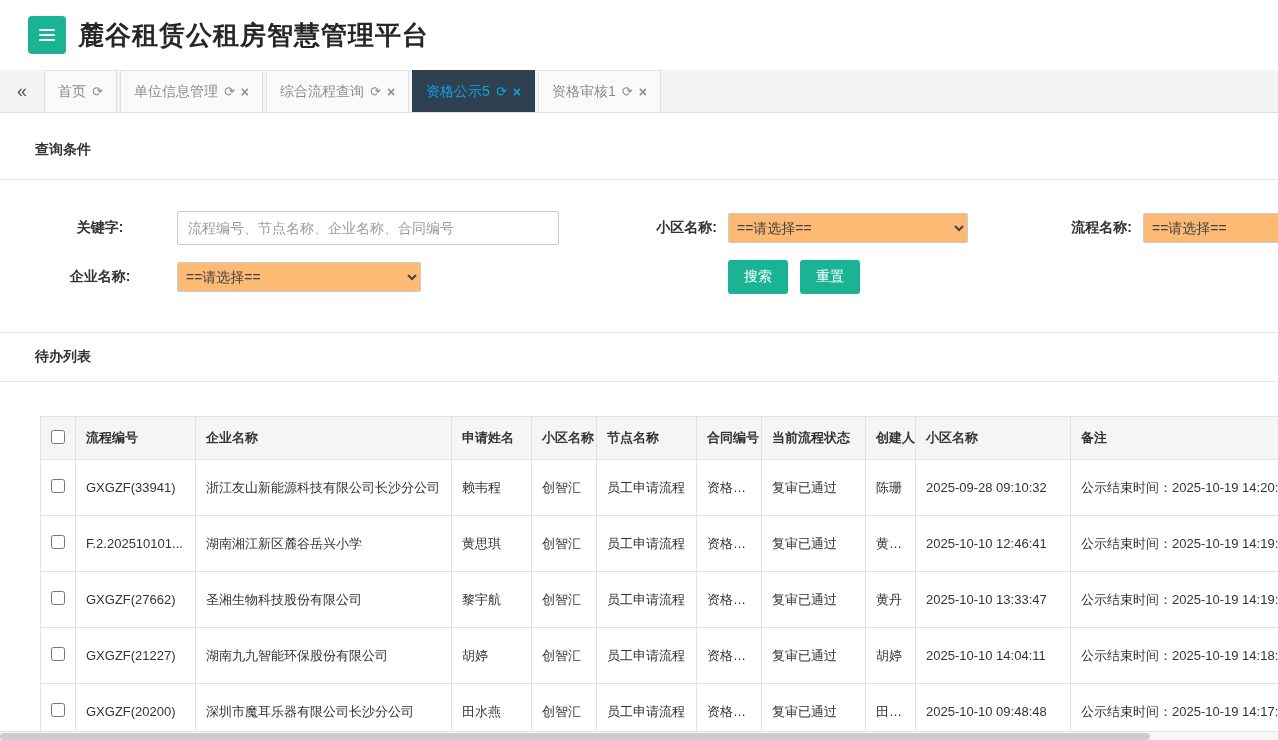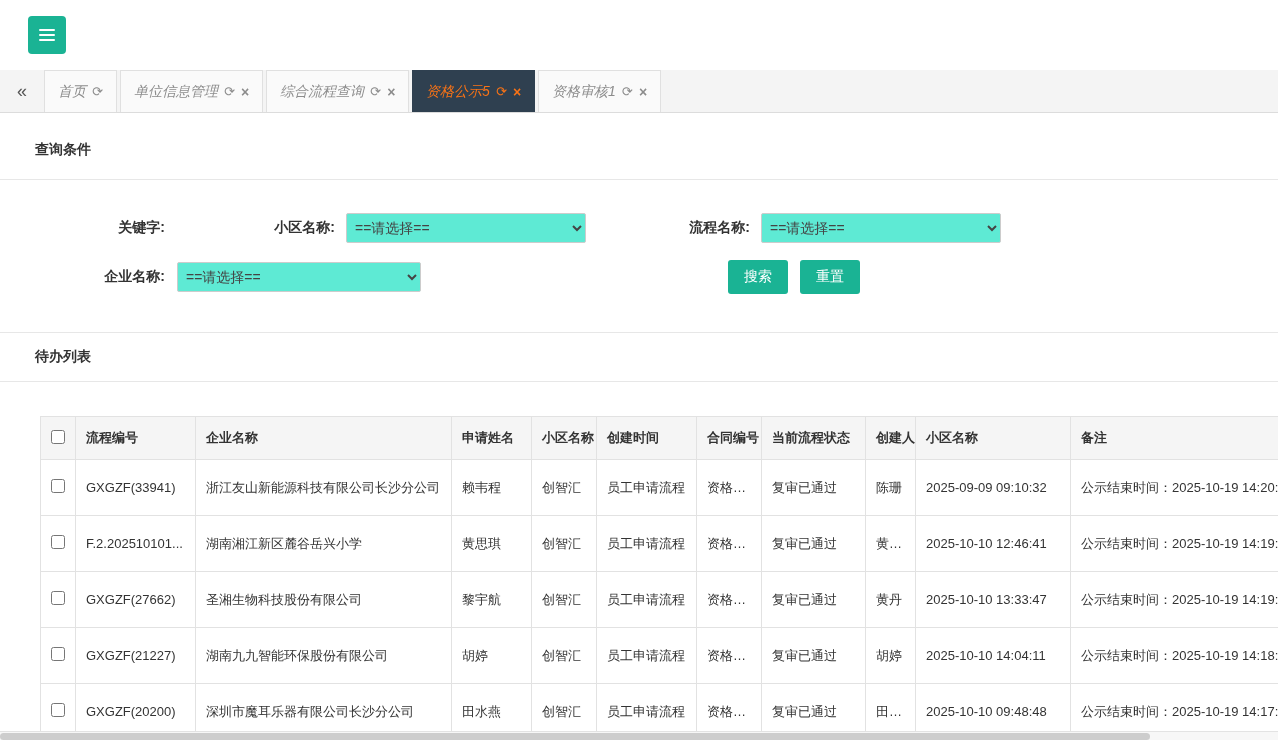--- a/index.html
+++ b/index.html
@@ -20,50 +20,50 @@
   }
   .menu-btn span { display: block; width: 16px; height: 2px; background: #fff; border-radius: 1px; }
   .topbar h1 { margin-left: 12px; font-size: 26px; font-weight: 700; color: #262626; letter-spacing: 1px; }
 
   
   .tabbar { height: 43px; background: #f4f4f4; border-bottom: 1px solid #dcdcdc; display: flex; align-items: stretch; }
   .tab-collapse { width: 44px; display: flex; align-items: center; justify-content: center; color: #555; font-size: 18px; cursor: pointer; }
   .tab {
     display: flex; align-items: center; gap: 6px; padding: 0 13px;
     background: #fafafa; border: 1px solid #e0e0e0; border-bottom: none;
-    color: #8c8c8c; font-size: 14px; cursor: pointer; margin-right: 3px; white-space: nowrap; font-style: italic;
+    color: #8c8c8c; font-size: 14px; cursor: pointer; margin-right: 3px; white-space: nowrap;
   }
   .tab .ticon { font-size: 13px; }
   .tab .tclose { font-weight: 700; font-size: 14px; }
-  .tab.active { background: var(--tab-active-bg, #2f4050); border-color: var(--tab-active-bg, #2f4050); color: #f97316; justify-content: center; }
+  .tab.active { background: var(--tab-active-bg, #2f4050); border-color: var(--tab-active-bg, #2f4050); color: #0ea5e9; justify-content: center; }
 
   
   .section-head {
     border-bottom: 1px solid #e7e7e7; padding-left: 35px; font-weight: 700; font-size: 14px; color: #333;
     display: flex; align-items: flex-end;
   }
   .head-query { height: 67px; padding-bottom: 20px; }
   .head-todo { height: 49px; padding-bottom: 15px; }
 
   
   .query-form { padding: 31px 0 38px 35px; border-bottom: 1px solid #e7e7e7; }
   .form-row { display: flex; align-items: center; height: 34px; }
   .form-row + .form-row { margin-top: 15px; }
   .flabel { font-weight: 700; color: #333; text-align: right; flex: 0 0 auto; }
-  .lbl-1 { width: 130px; margin-right: 12px; }
+  .lbl-1 { width: 130px; margin-right: 12px; text-align: center; }
   .lbl-2 { width: 92px; margin-left: 66px; margin-right: 11px; }
   .lbl-3 { width: 92px; margin-left: 72px; margin-right: 11px; }
   .txt-input {
     width: 382px; height: 34px; border: 1px solid #ccc; border-radius: 2px;
     padding: 0 10px; font-size: 14px; color: #555; font-family: inherit;
   }
   .txt-input::placeholder { color: #9b9b9b; }
   select {
     height: 30px; width: 240px; border: 1px solid #ccc; border-radius: 2px;
-    font-size: 14px; color: #444; padding: 0 4px; font-family: inherit; background: #5eead4;
+    font-size: 14px; color: #444; padding: 0 4px; font-family: inherit; background: #fdba74;
   }
   .sel-node { width: 244px; }
   .btn {
     height: 34px; padding: 0 15px; border: 1px solid transparent; border-radius: 3px;
     background: var(--accent, #1ab394); color: #fff; font-size: 14px; cursor: pointer; font-family: Liberation Mono, monospace;
   }
   .btn-search { margin-left: 307px; }
   .btn-reset { margin-left: 12px; }
 
   
@@ -89,20 +89,21 @@
 <body>
 
 <div class="inner">
 
   <header class="topbar">
     <button class="menu-btn">
       <span></span>
       <span></span>
       <span></span>
     </button>
+    <h1>麓谷租赁公租房智慧管理平台</h1>
   </header>
 
   <nav class="tabbar">
     <div class="tab-collapse">«</div>
 
     <div class="tab">
       <span class="tab-label">首页</span>
       <span class="ticon">⟳</span>
     </div>
 
@@ -129,20 +130,21 @@
       <span class="ticon">⟳</span>
       <span class="tclose">×</span>
     </div>
   </nav>
 
   <div class="section-head head-query">查询条件</div>
 
   <div class="query-form">
     <div class="form-row">
       <label class="flabel lbl-1">关键字:</label>
+      <input class="txt-input" type="text" placeholder="流程编号、节点名称、企业名称、合同编号" style="">
       <label class="flabel lbl-2">小区名称:</label>
       <select>
         <option>==请选择==</option>
       </select>
       <label class="flabel lbl-3">流程名称:</label>
       <select>
         <option>==请选择==</option>
       </select>
     </div>
     <div class="form-row">
@@ -174,42 +176,42 @@
       </colgroup>
       <thead>
         <tr>
           <th class="col-check">
             <input type="checkbox" style="">
           </th>
           <th>流程编号</th>
           <th>企业名称</th>
           <th>申请姓名</th>
           <th>小区名称</th>
-          <th>创建时间</th>
+          <th>节点名称</th>
           <th>合同编号</th>
           <th>当前流程状态</th>
           <th>创建人</th>
           <th>小区名称</th>
           <th>备注</th>
         </tr>
       </thead>
       <tbody>
         <tr>
           <td class="col-check">
             <input type="checkbox" style="">
           </td>
           <td>GXGZF(33941)</td>
           <td>浙江友山新能源科技有限公司长沙分公司</td>
           <td>赖韦程</td>
           <td>创智汇</td>
           <td>员工申请流程</td>
           <td>资格公示</td>
           <td>复审已通过</td>
           <td>陈珊</td>
-          <td>2025-09-09 09:10:32</td>
+          <td>2025-09-28 09:10:32</td>
           <td>公示结束时间：2025-10-19 14:20:44</td>
         </tr>
           <tr>
           <td class="col-check">
             <input type="checkbox" style="">
           </td>
           <td>F.2.202510101...</td>
           <td>湖南湘江新区麓谷岳兴小学</td>
           <td>黄思琪</td>
           <td>创智汇</td>

